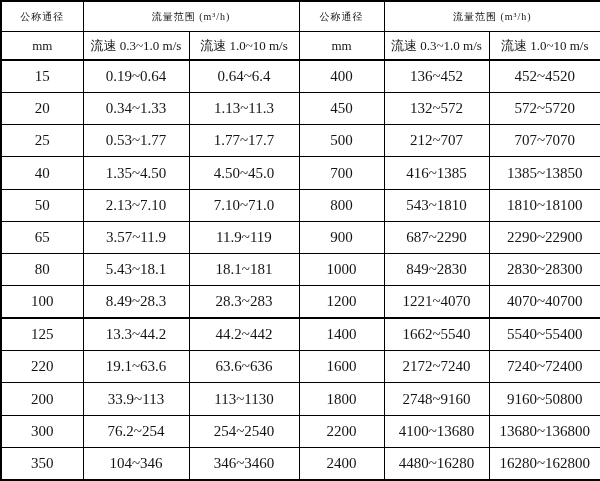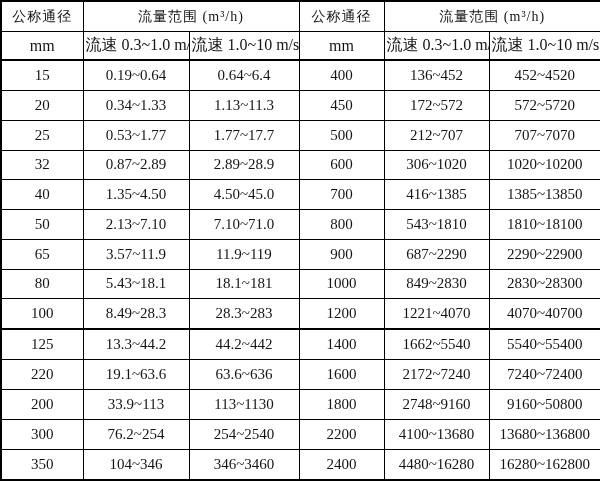--- a/index.html
+++ b/index.html
@@ -18,22 +18,22 @@
   }
   th, td {
     border: 1px solid #000;
     text-align: center;
     vertical-align: middle;
     padding: 0 2px;
     font-weight: normal;
     overflow: hidden;
     white-space: nowrap;
   }
-  thead tr.h1 th { height: 29px; font-size: 14px; letter-spacing: 1px; margin-left: 7px; }
-  thead tr.h2 th { height: 27px; font-size: 16px; letter-spacing: 0; border-bottom: 2px solid #000; }
+  thead tr.h1 th { height: 29px; font-size: 10px; letter-spacing: 1px; margin-left: 7px; }
+  thead tr.h2 th { height: 27px; font-size: 13px; letter-spacing: 0; border-bottom: 2px solid #000; }
   tbody td { font-size: 15px; }
   tbody tr.thick td { border-top: 2px solid #000; margin-top: 46px; }
 </style>
 </head>
 <body>
 
 <table class="flow-table">
   <colgroup>
     <col style="width:82px">
       <col style="width:106px">
@@ -65,38 +65,30 @@
       <td>0.64~6.4</td>
       <td>400</td>
       <td>136~452</td>
       <td>452~4520</td>
     </tr>
     <tr>
       <td>20</td>
       <td>0.34~1.33</td>
       <td>1.13~11.3</td>
       <td>450</td>
-      <td>172~572</td>
+      <td>132~572</td>
       <td>572~5720</td>
     </tr>
     <tr>
       <td>25</td>
       <td>0.53~1.77</td>
       <td>1.77~17.7</td>
       <td>500</td>
       <td>212~707</td>
       <td>707~7070</td>
-    </tr>
-    <tr>
-      <td>32</td>
-      <td>0.87~2.89</td>
-      <td>2.89~28.9</td>
-      <td>600</td>
-      <td>306~1020</td>
-      <td>1020~10200</td>
     </tr>
     <tr>
       <td>40</td>
       <td>1.35~4.50</td>
       <td>4.50~45.0</td>
       <td>700</td>
       <td>416~1385</td>
       <td>1385~13850</td>
     </tr>
     <tr>

